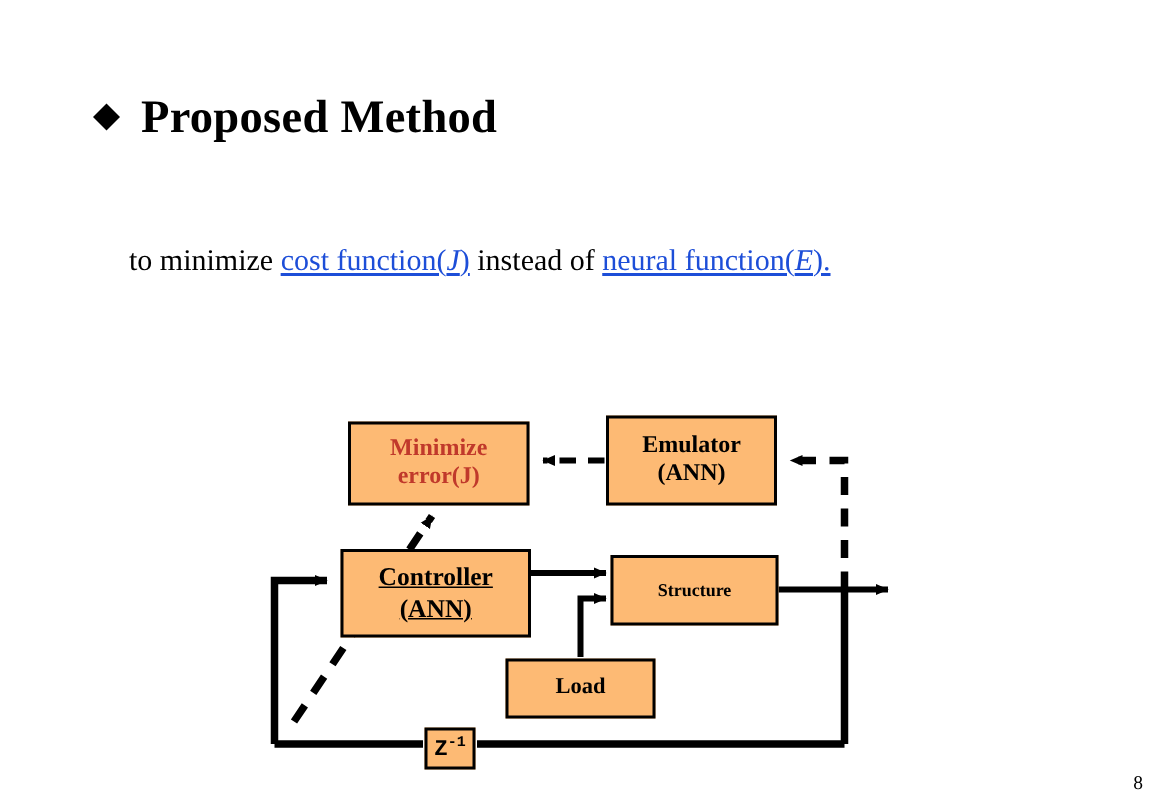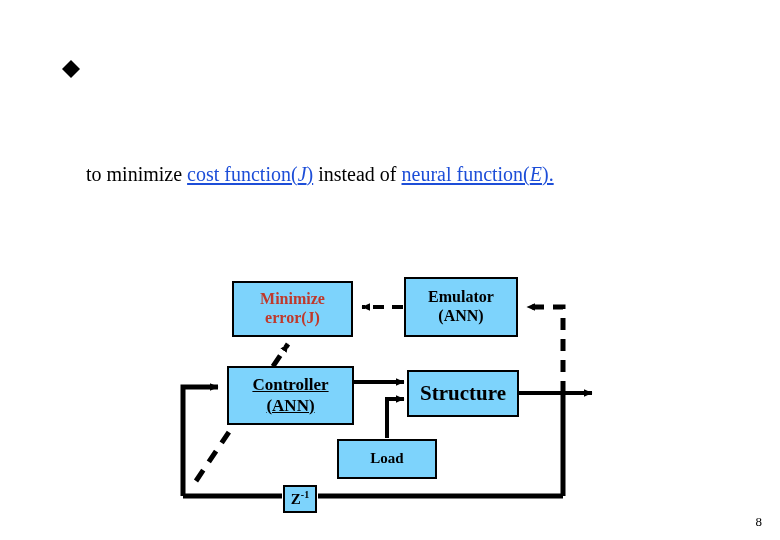--- a/index.html
+++ b/index.html
@@ -86,21 +86,21 @@
     height: 540px;
   }
   .diagram svg {
     position: absolute;
     left: 0;
     top: 0;
   }
   .node {
     position: absolute;
     border: 2px solid #000000;
-    background: #7dd3fc;
+    background: #fdba74;
     box-sizing: border-box;
     display: flex;
     flex-direction: column;
     align-items: center;
     justify-content: center;
     text-align: center;
     font-weight: bold;
     line-height: 1.18;
     z-index: 3;
   }
@@ -118,31 +118,32 @@
   }
   #node-controller {
     left: 227px; top: 366px; width: 127px; height: 59px;
     color: #000000;
     font-size: 17px;
     text-decoration: underline;
   }
   #node-structure {
     left: 407px; top: 370px; width: 112px; height: 47px;
     color: #000000;
-    font-size: 21px;
+    font-size: 12px;
   }
   #node-load {
     left: 337px; top: 439px; width: 100px; height: 40px;
     color: #000000;
     font-size: 15px;
   }
   #node-delay {
     left: 283px; top: 485px; width: 34px; height: 28px;
     color: #000000;
     font-size: 15px;
+    font-family: Liberation Mono, monospace;
   }
   #node-delay .ln sup {
     font-size: 10px;
     vertical-align: super;
   }
 
   
   .page-number {
     position: absolute;
     right: 18px;
@@ -151,20 +152,21 @@
     color: #000000;
   }
 </style>
 </head>
 <body>
 
 <div class="slide">
 
   <div class="title-row">
     <span class="bullet-diamond"></span>
+    <span class="title-text">Proposed Method</span>
   </div>
 
   <div class="body-block">
     <div class="body-line">
       <span>to minimize </span><span class="link-blue"><span>cost function(</span><span class="ital">J</span><span>)</span></span><span> instead of </span><span class="link-blue"><span>neural function(</span><span class="ital">E</span><span>).</span></span>
     </div>
   </div>
 
   <div class="diagram">
 

